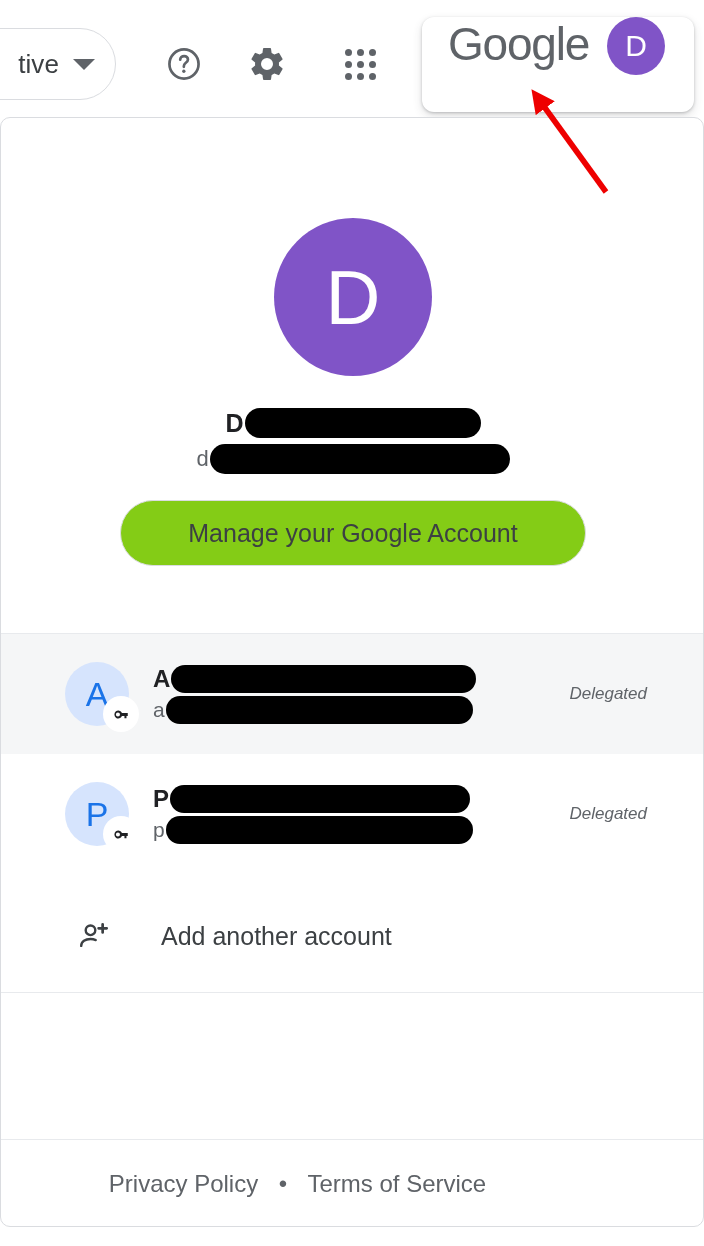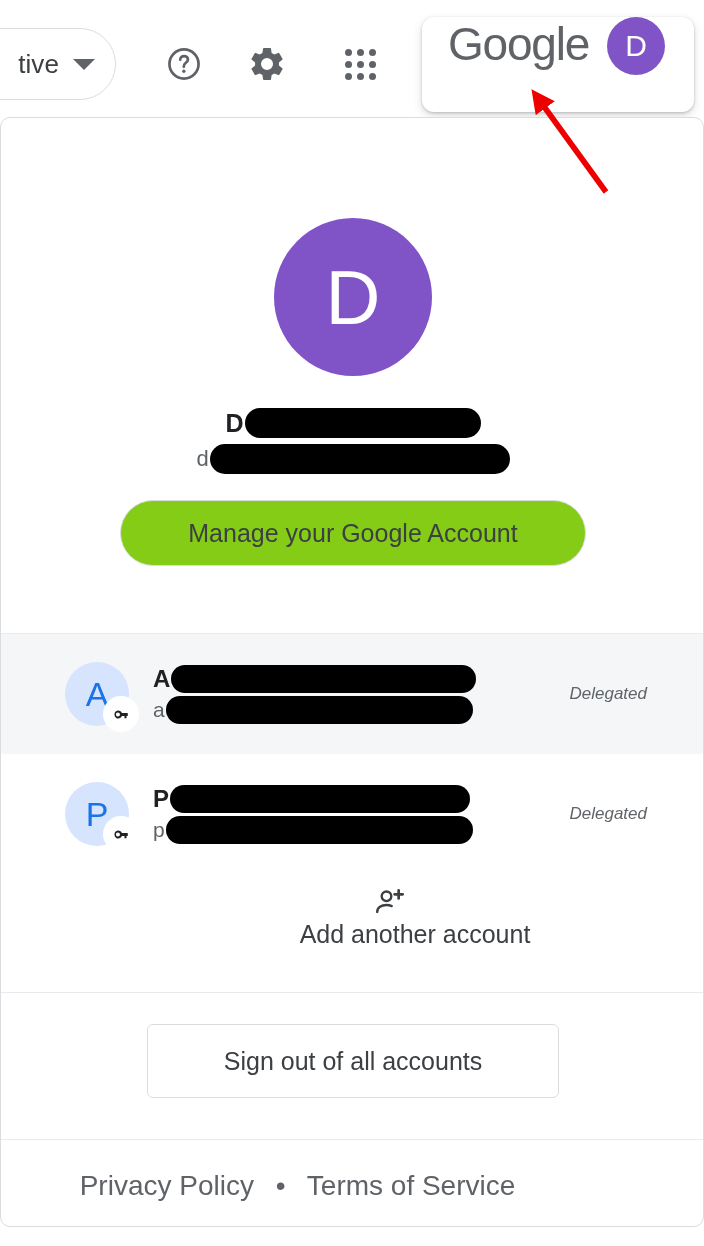--- a/index.html
+++ b/index.html
@@ -304,21 +304,21 @@
     color: #3c4043;
     cursor: pointer;
   }
 
   
   #footer-links {
     position: absolute;
     left: 0;
     width: 593px;
     text-align: center;
-    font-size: 28px;
+    font-size: 24px;
     color: #5f6368;
   }
   #footer-links .sep {
     margin: 0 14px;
     color: #5f6368;
   }
 
   
   #annotation-arrow {
     position: absolute;
@@ -429,32 +429,31 @@
         <span class="redact" style="width:300px;height:28px;margin-left:1px;"></span>
       </div>
       <div class="row-email">
         <span>p</span>
         <span class="redact" style="width:307px;height:28px;margin-left:1px;"></span>
       </div>
     </div>
     <div class="row-status">Delegated</div>
   </div>
 
-  <div id="add-account-row" style="top:766px;flex-direction:column;">
+  <div id="add-account-row" style="top:766px;">
     <svg width="36" height="36" viewBox="0 0 24 24">
       <path fill="none" stroke="#3c4043" stroke-width="1.6" stroke-linecap="round" d="M9 11.4a3.2 3.2 0 1 0 0-6.4 3.2 3.2 0 0 0 0 6.4z"></path>
       <path fill="none" stroke="#3c4043" stroke-width="1.6" stroke-linecap="round" d="M2.8 18.6c0-2.9 2.8-4.6 6.2-4.6 1.3 0 2.5.25 3.5.7"></path>
       <path fill="none" stroke="#3c4043" stroke-width="1.8" stroke-linecap="round" d="M17.1 4.2v5.4M14.4 6.9h5.4"></path>
     </svg>
     <span class="label">Add another account</span>
   </div>
 
   <div class="divider" style="top:874px;"></div>
 
-  <button id="signout-btn" style="top:906px;">Sign out of all accounts</button>
 
   <div class="divider" style="top:1021px;"></div>
 
   <div id="footer-links" style="top:1052px;">
     <a href="#" style="color:#5f6368;text-decoration:none;">Privacy Policy</a>
     <span class="sep">•</span>
     <a href="#" style="color:#5f6368;text-decoration:none;">Terms of Service</a>
   </div>
 </div>
 

